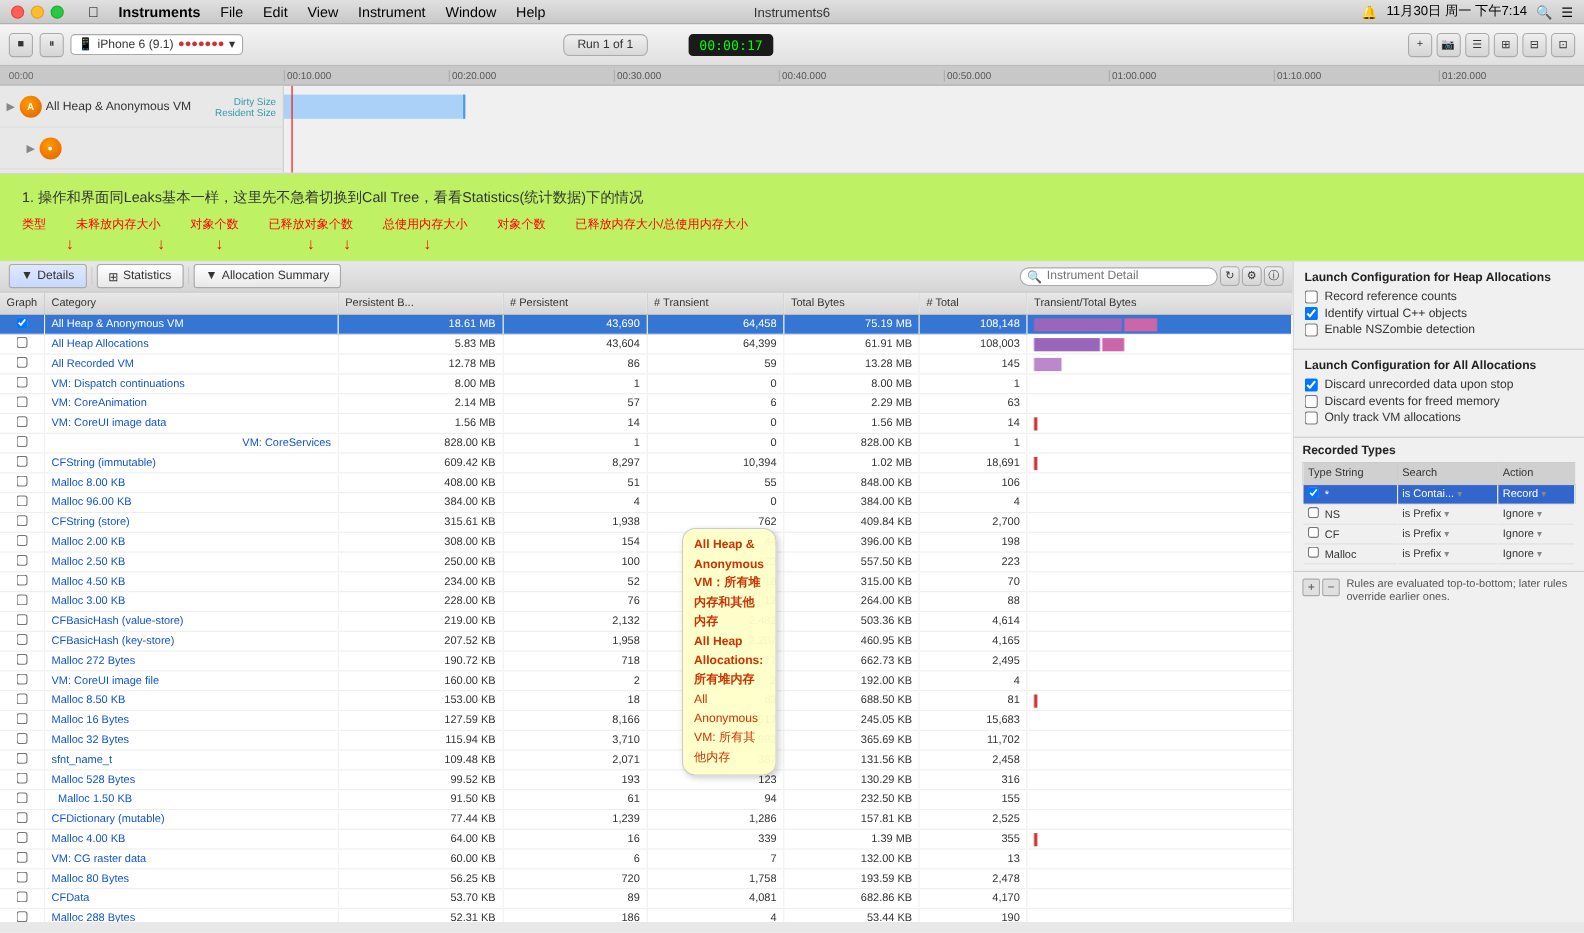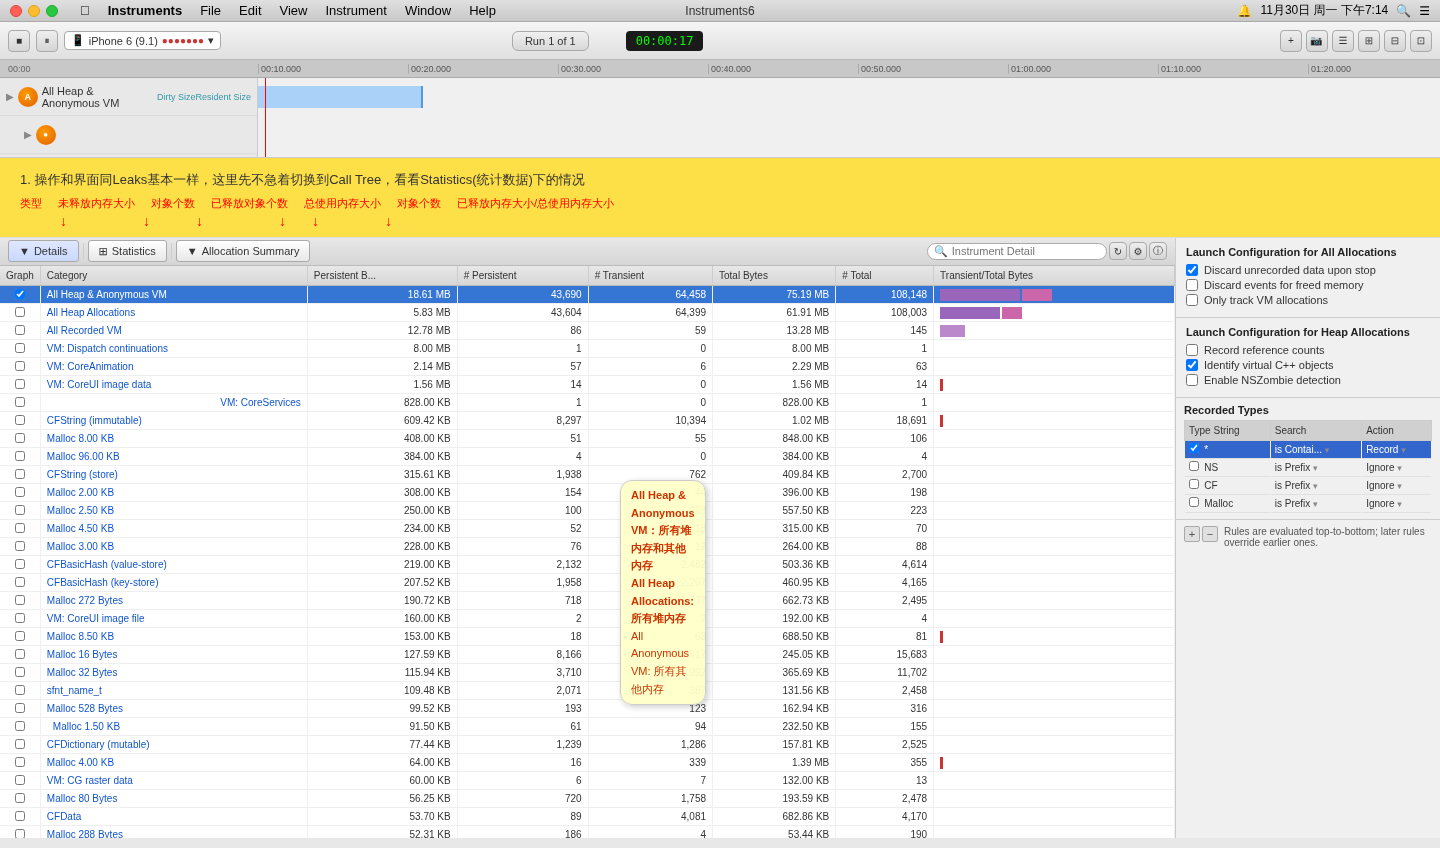--- a/index.html
+++ b/index.html
@@ -101,21 +101,21 @@
       padding: 0 6px; gap: 4px;
     }
     .track-expand { color: #888; font-size: 10px; cursor: pointer; }
     .track-icon-orange {
       width: 20px; height: 20px; border-radius: 50%;
       background: radial-gradient(circle at 40% 35%, #ff9a00, #e06000);
       display: flex; align-items: center; justify-content: center;
       font-size: 9px; color: #fff;
     }
     .track-name { font-size: 11px; color: #333; flex: 1; }
-    .track-labels { font-size: 9px; color: #888; display: flex; flex-direction: row; align-items: flex-end; }
+    .track-labels { font-size: 9px; color: #888; display: flex; flex-direction: column; align-items: flex-end; }
     .track-content {
       flex: 1;
       position: relative; overflow: hidden;
     }
     .track-bar-blue {
       position: absolute;
       left: 0; top: 8px;
       height: 22px;
       background: rgba(100, 180, 255, 0.5);
       width: 165px;
@@ -130,21 +130,21 @@
     
     .sub-track-row {
       height: 38px;
       display: flex; align-items: center;
       border-bottom: 1px solid #ddd;
       padding: 0 6px 0 24px; gap: 4px;
     }
 
     
     .annotation-area {
-      background: #fde047;
+      background: #bef264;
       padding: 12px 20px 8px 20px;
       border-bottom: 1px solid #ddd;
       min-height: 60px;
     }
     .annotation-title {
       font-size: 13px; color: #333; margin-bottom: 6px; line-height: 1.5;
     }
     .label-red { color: red; font-size: 11px; }
 
     
@@ -356,21 +356,21 @@
     <div class="track-bar-blue"></div>
     <div class="track-line-red"></div>
   </div>
 </div>
 
 <div class="annotation-area">
   <div class="annotation-title">1. 操作和界面同Leaks基本一样，这里先不急着切换到Call Tree，看看Statistics(统计数据)下的情况</div>
   <div style="display:flex; gap:10px; margin-top:4px; align-items:flex-start;">
 
     <div style="display:flex; flex-direction:column; gap:2px;">
-      <div style="display:flex; gap:16px; align-items:center;">
+      <div style="display:flex; gap:27px; align-items:center;">
         <span class="label-red">类型</span>
         <span class="label-red">未释放内存大小</span>
         <span class="label-red">对象个数</span>
         <span class="label-red">已释放对象个数</span>
         <span class="label-red">总使用内存大小</span>
         <span class="label-red">对象个数</span>
         <span class="label-red">已释放内存大小/总使用内存大小</span>
       </div>
 
       <div style="display:flex; gap:16px; color:red; font-size:14px; padding-left:40px;">
@@ -707,21 +707,21 @@
       <td class="bar-cell"></td>
     </tr>
             <tr>
       <td class="checkbox-cell">
         <input type="checkbox" style="">
       </td>
       <td style="color:#1155cc;margin-left:32px;">Malloc 528 Bytes</td>
       <td class="num">99.52 KB</td>
       <td class="num">193</td>
       <td class="num">123</td>
-      <td class="num">162.94 KB</td>
+      <td class="num">130.29 KB</td>
       <td class="num">316</td>
       <td class="bar-cell"></td>
     </tr>
             <tr>
       <td class="checkbox-cell">
         <input type="checkbox" style="">
       </td>
       <td style="color:#1155cc;padding-left:12px;">Malloc 1.50 KB</td>
       <td class="num">91.50 KB</td>
       <td class="num">61</td>
@@ -803,48 +803,48 @@
       <td class="bar-cell"></td>
     </tr>
           </tbody>
       </table>
     </div>
   </div>
 
   <div class="right-panel">
 
     <div class="right-section">
+      <div class="right-section-title">Launch Configuration for Heap Allocations</div>
+      <div class="right-row">
+        <input type="checkbox" style="">
+        <label>Record reference counts</label>
+      </div>
+      <div class="right-row">
+        <input type="checkbox" checked="" style="">
+        <label>Identify virtual C++ objects</label>
+      </div>
+      <div class="right-row">
+        <input type="checkbox" style="">
+        <label>Enable NSZombie detection</label>
+      </div>
+    </div>
+
+    <div class="right-section">
       <div class="right-section-title">Launch Configuration for All Allocations</div>
       <div class="right-row">
         <input type="checkbox" checked="" style="">
         <label>Discard unrecorded data upon stop</label>
       </div>
       <div class="right-row">
         <input type="checkbox" style="">
         <label>Discard events for freed memory</label>
       </div>
       <div class="right-row">
         <input type="checkbox" style="">
         <label>Only track VM allocations</label>
-      </div>
-    </div>
-
-    <div class="right-section">
-      <div class="right-section-title">Launch Configuration for Heap Allocations</div>
-      <div class="right-row">
-        <input type="checkbox" style="">
-        <label>Record reference counts</label>
-      </div>
-      <div class="right-row">
-        <input type="checkbox" checked="" style="">
-        <label>Identify virtual C++ objects</label>
-      </div>
-      <div class="right-row">
-        <input type="checkbox" style="">
-        <label>Enable NSZombie detection</label>
       </div>
     </div>
 
     <div class="recorded-types">
       <div class="recorded-types-header">Recorded Types</div>
       <table class="rt-table">
         <thead>
           <tr>
             <th>Type String</th>
             <th>Search</th>

